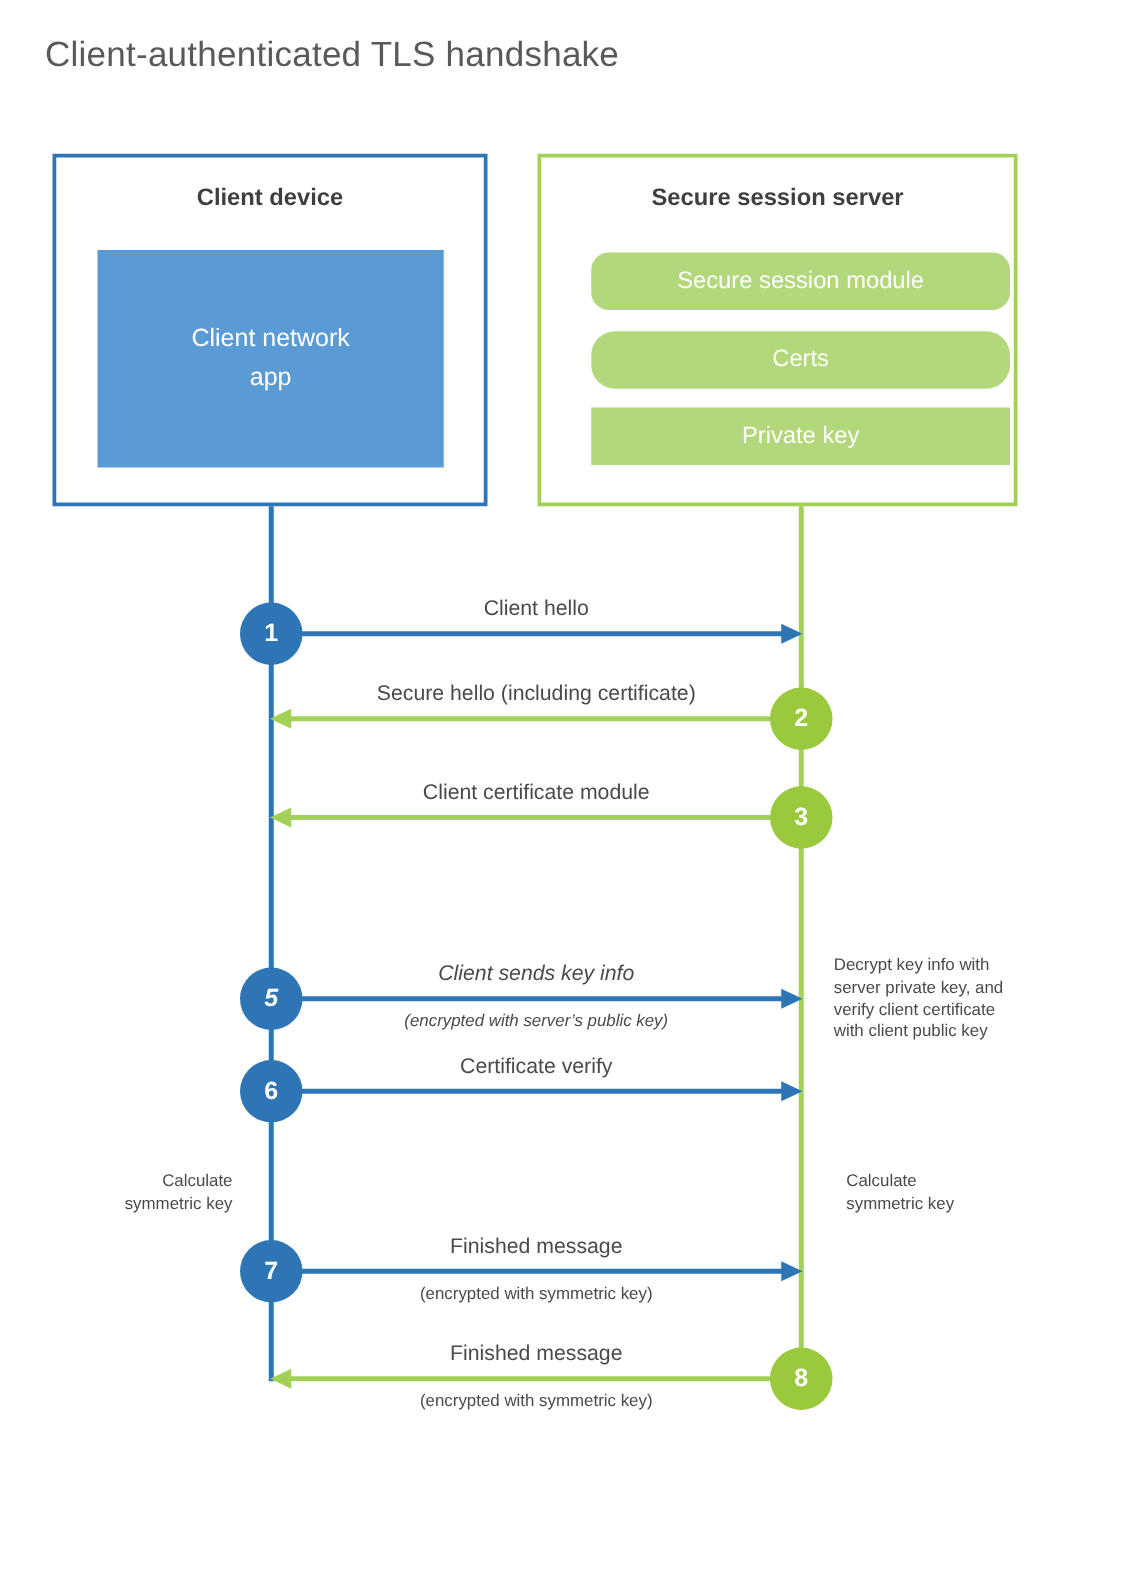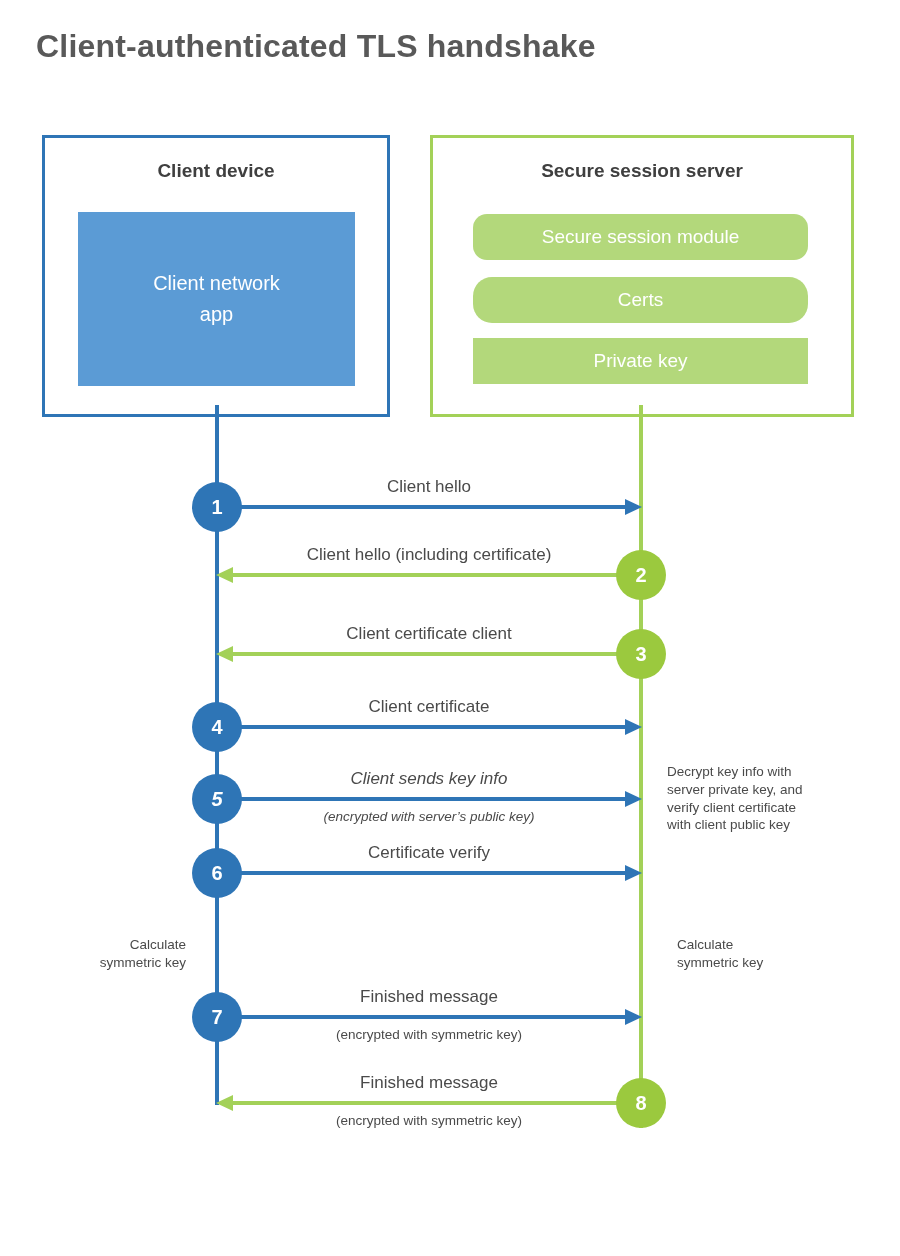--- a/index.html
+++ b/index.html
@@ -4,26 +4,26 @@
 <style>
   :root{
     --blue:#2e75b6; --blue-fill:#5b9bd5;
     --green:#a3d158; --green-circle:#9bc93e; --green-fill:#b3d87b;
     --text-dark:#3f3f3f; --text-label:#4a4a4a; --title-gray:#595959;
   }
   *{box-sizing:border-box;}
   body{margin:0;background:#ffffff;font-family:"Liberation Sans",sans-serif;}
   .canvas{position:relative;width:900px;height:1256px;background:#fff;overflow:hidden;}
 
-  .page-title{position:absolute;left:36px;top:28px;margin:0;font-size:32px;font-weight:700;color:var(--title-gray);letter-spacing:.2px;}
+  .page-title{position:absolute;left:36px;top:28px;margin:0;font-size:28px;font-weight:400;color:var(--title-gray);letter-spacing:.2px;}
 
   
-  .box{position:absolute;top:123px;height:282px;background:#fff;margin-top:12px;}
+  .box{position:absolute;top:123px;height:282px;background:#fff;}
   .box.client{left:42px;width:348px;border:3px solid var(--blue);}
-  .box.server{left:430px;width:424px;border:3px solid var(--green);}
+  .box.server{left:430px;width:384px;border:3px solid var(--green);}
   .box-title{margin-top:22px;text-align:center;font-size:19px;font-weight:bold;color:var(--text-dark);}
   .app-rect{position:absolute;left:33px;top:74px;width:277px;height:174px;background:var(--blue-fill);
             display:flex;align-items:center;justify-content:center;text-align:center;
             color:#fff;font-size:20px;line-height:1.55;white-space:pre-line;}
   .bar{position:absolute;left:40px;width:335px;height:46px;background:var(--green-fill);
        display:flex;align-items:center;justify-content:center;color:#fff;font-size:19px;}
   .bar.b1{top:76px;border-radius:14px;} .bar.b2{top:139px;border-radius:19px;} .bar.b3{top:200px;}
 
   
   .vline{position:absolute;width:4px;}
@@ -82,39 +82,33 @@
   <div class="vline green"></div>
 
   <div class="row blue r1">
     <div class="label">Client hello</div>
     <div class="line"></div>
     <div class="head"></div>
     <div class="circle">1</div>
   </div>
 
   <div class="row green r2">
-    <div class="label">Client hello (including certificate)</div>
+    <div class="label">Secure hello (including certificate)</div>
     <div class="line"></div>
     <div class="head"></div>
     <div class="circle">2</div>
   </div>
 
   <div class="row green r3">
-    <div class="label">Client certificate client</div>
+    <div class="label">Client certificate module</div>
     <div class="line"></div>
     <div class="head"></div>
     <div class="circle">3</div>
   </div>
 
-  <div class="row blue r4">
-    <div class="label">Client certificate</div>
-    <div class="line"></div>
-    <div class="head"></div>
-    <div class="circle">4</div>
-  </div>
 
   <div class="row blue r5">
     <div class="label">Client sends key info</div>
     <div class="line"></div>
     <div class="head"></div>
     <div class="sublabel">(encrypted with server’s public key)</div>
     <div class="circle">5</div>
   </div>
 
   <div class="row blue r6">

